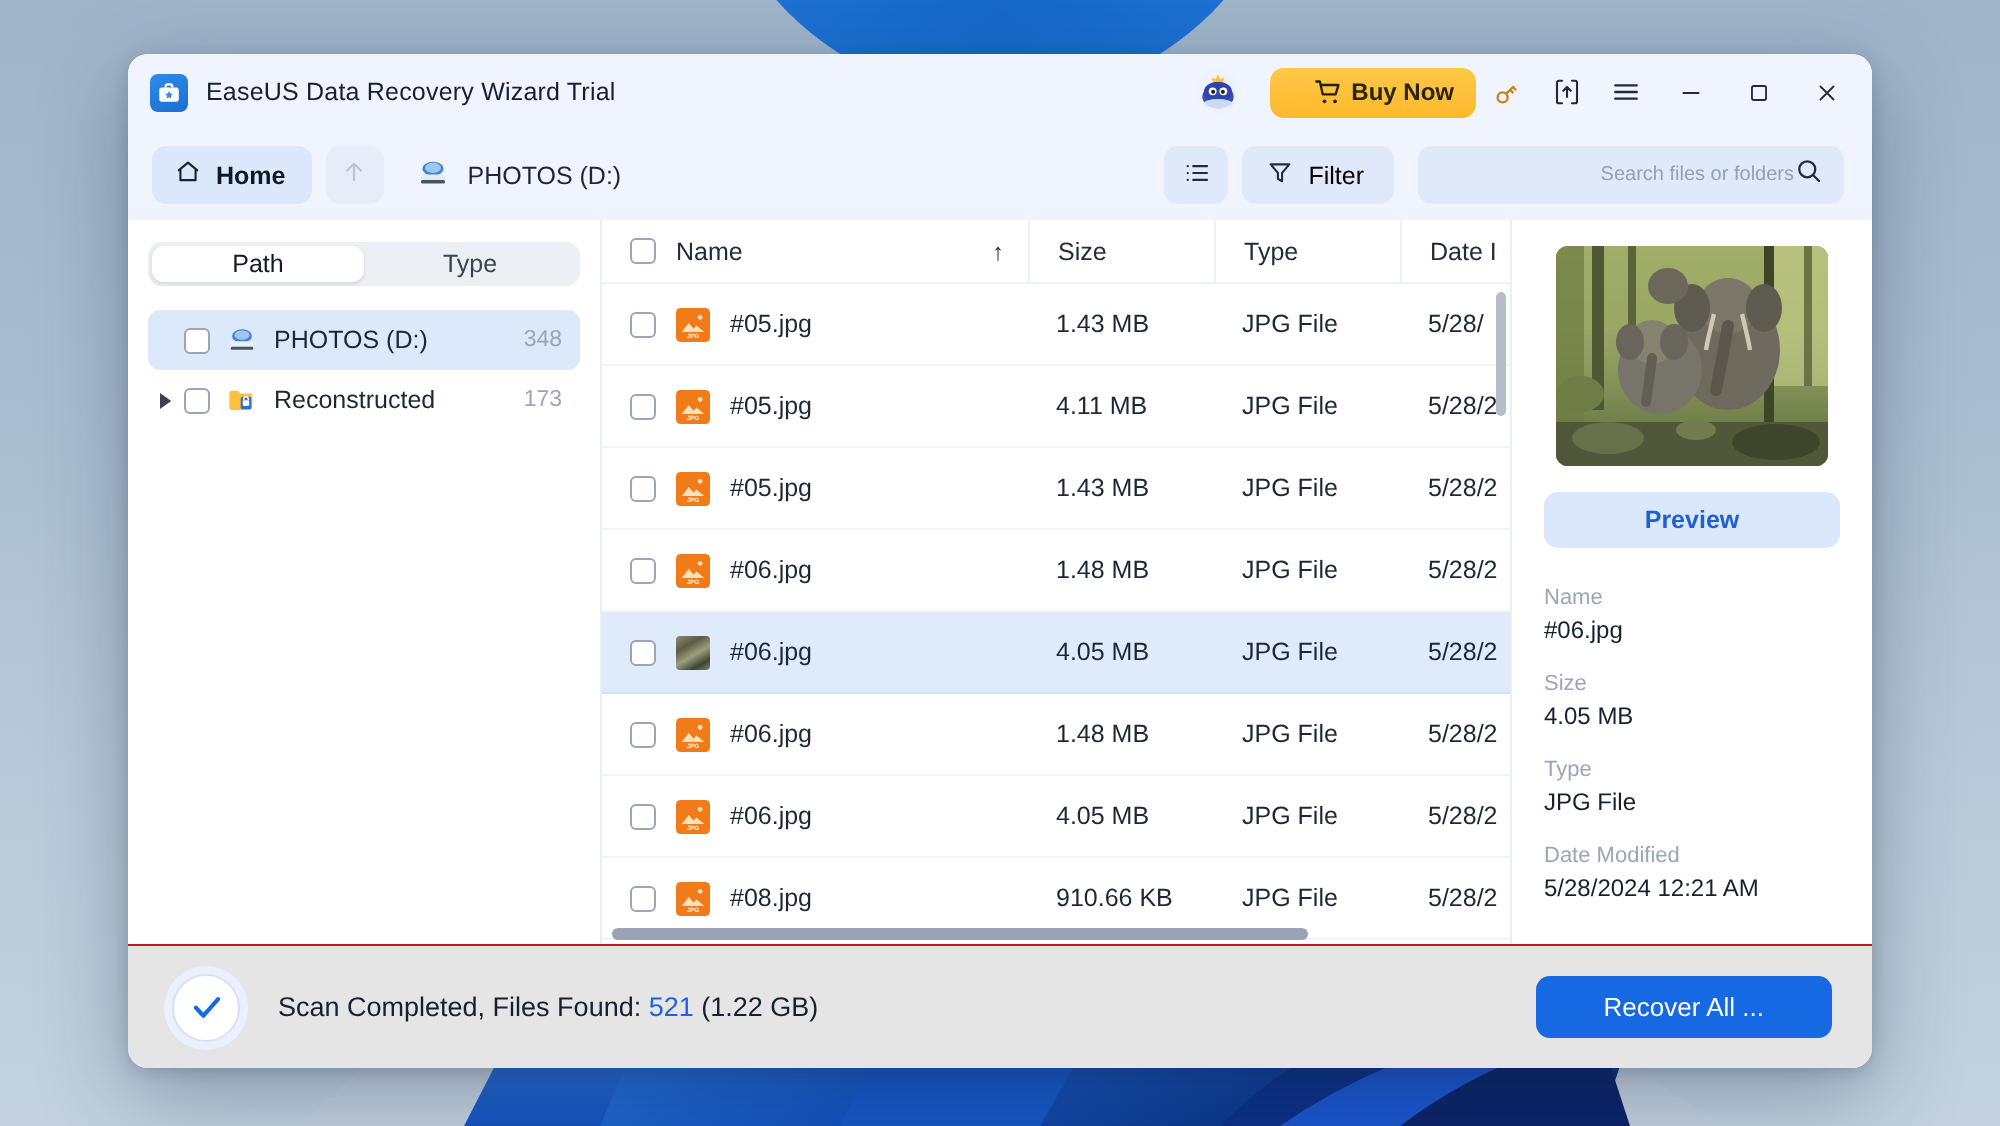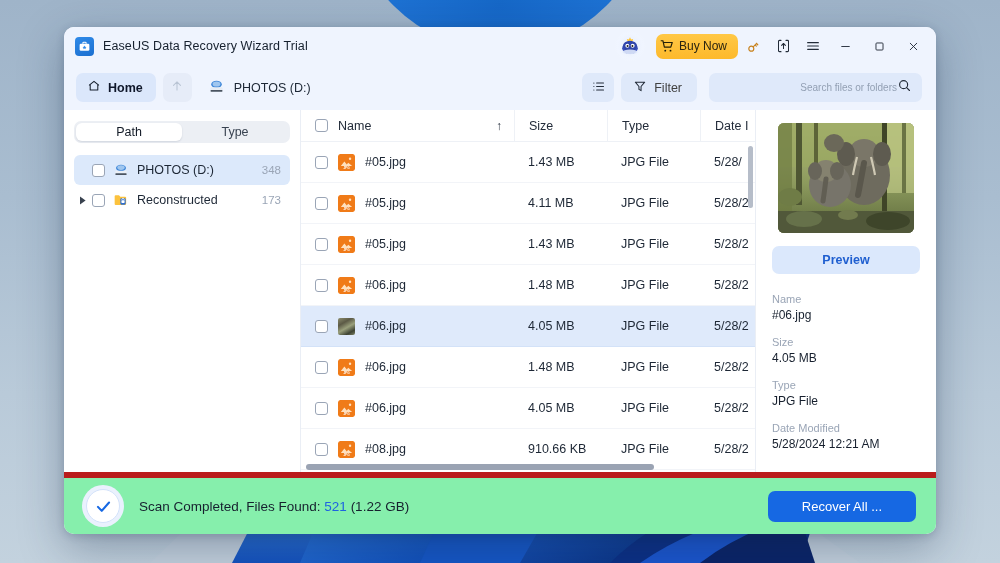--- a/index.html
+++ b/index.html
@@ -65,23 +65,23 @@
   .mascot .halo {
     position:absolute; inset:0; border-radius:50%;
     background:radial-gradient(circle,#e7eefc 0%, #f0f5ff 55%, rgba(240,245,255,0) 72%);
   }
   .mascot svg { position:relative; }
 
   .buy-now {
     display:flex; align-items:center; gap:5px;
     background:linear-gradient(180deg,#ffc846,#fdb92c);
     border:none; border-radius:7px;
-    height:25px; padding:0 11px 0 4px;
+    height:25px; padding:0 11px 0 22px;
     font-family:"Liberation Sans", sans-serif;
-    font-size:12px; font-weight:normal; color:#2a2410;
+    font-size:12px; font-weight:bold; color:#2a2410;
     cursor:pointer; white-space:nowrap;
     flex:0 0 auto;
   }
   .buy-now svg { display:block; }
 
   .tb-btn {
     width:30px; height:30px; border:none; background:transparent;
     display:flex; align-items:center; justify-content:center;
     cursor:pointer; border-radius:5px; flex:0 0 auto;
   }
@@ -116,21 +116,21 @@
   .list-view-btn {
     width:32px; height:29px; border:none; border-radius:7px;
     background:#dfe9fa; display:flex; align-items:center; justify-content:center;
     cursor:pointer;
   }
   .filter-btn {
     display:flex; align-items:center; gap:7px;
     height:29px; padding:0 15px 0 12px;
     background:#dfe9fa; border:none; border-radius:7px;
     font-family:"Liberation Sans", sans-serif;
-    font-size:12.5px; color:#404040; cursor:pointer;
+    font-size:12.5px; color:#000000; cursor:pointer;
   }
   .search-wrap {
     width:213px; height:29px; margin-left:5px;
     background:#dfe9fa; border-radius:7px;
     display:flex; align-items:center; padding:0 10px 0 13px;
   }
   .search-wrap input {
     flex:1 1 auto; border:none; background:transparent; outline:none;
     font-family:"Liberation Sans", sans-serif;
     font-size:10px; color:#1d2735; min-width:0;text-align:right;
@@ -238,24 +238,24 @@
     font-family:"Liberation Sans", sans-serif;
     font-size:12.5px; font-weight:bold; color:#1f5fd0; cursor:pointer;
   }
   .meta { margin-top:19px; }
   .meta-k { font-size:11px; color:#9aa5b6; margin-bottom:3px; }
   .meta-v { font-size:12px; color:#17202e; margin-bottom:14px; white-space:nowrap; }
 
   
   .statusbar {
     height:62px; flex:0 0 62px;
-    border-top:6px solid #b91c1c;
+    border-top:1px solid #b91c1c;
     display:flex; align-items:center;
     padding:0 20px 0 18px;
-    background:#86efac;
+    background:#e5e5e5;
   }
   .check-circle {
     width:42px; height:42px; border-radius:50%;
     background:#eaf1fd;
     display:flex; align-items:center; justify-content:center;
     flex:0 0 42px;
   }
   .check-inner {
     width:34px; height:34px; border-radius:50%;
     background:#fff; border:1.6px solid #d3e2fa;

